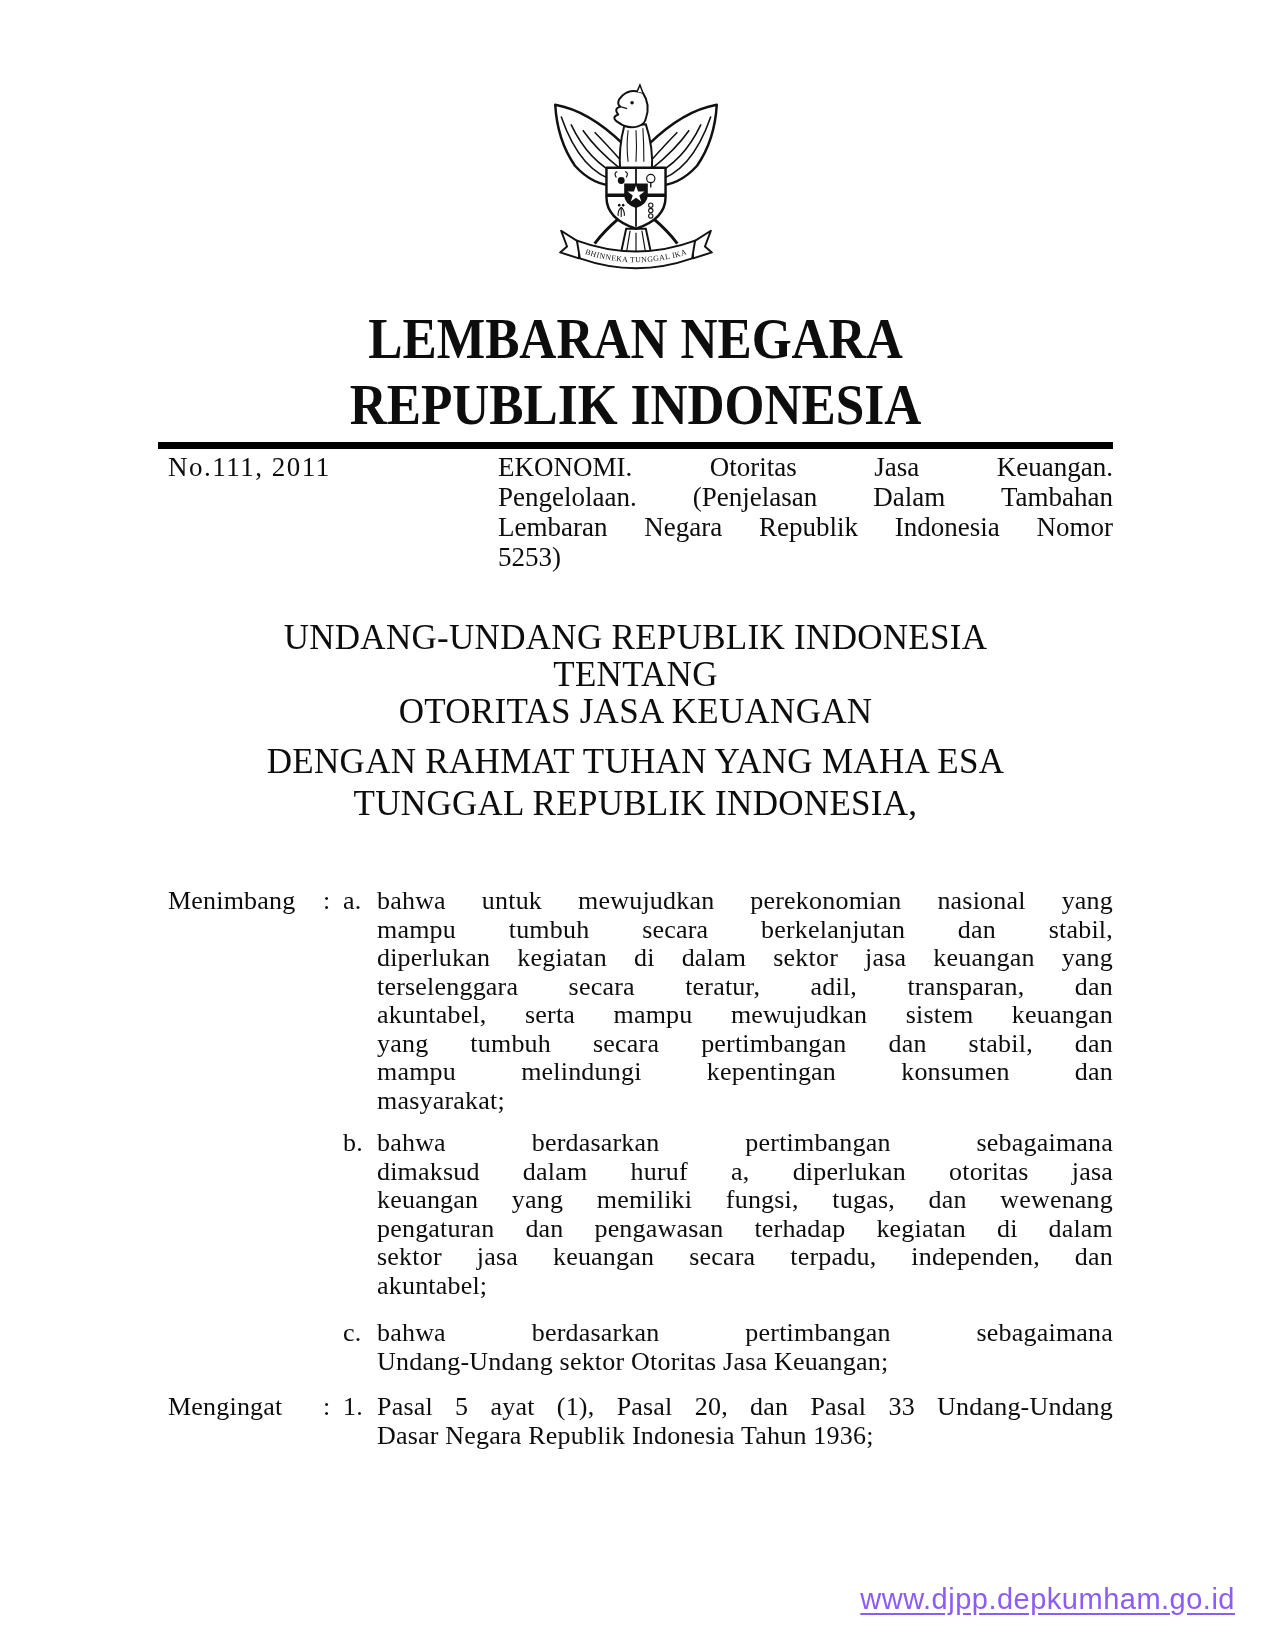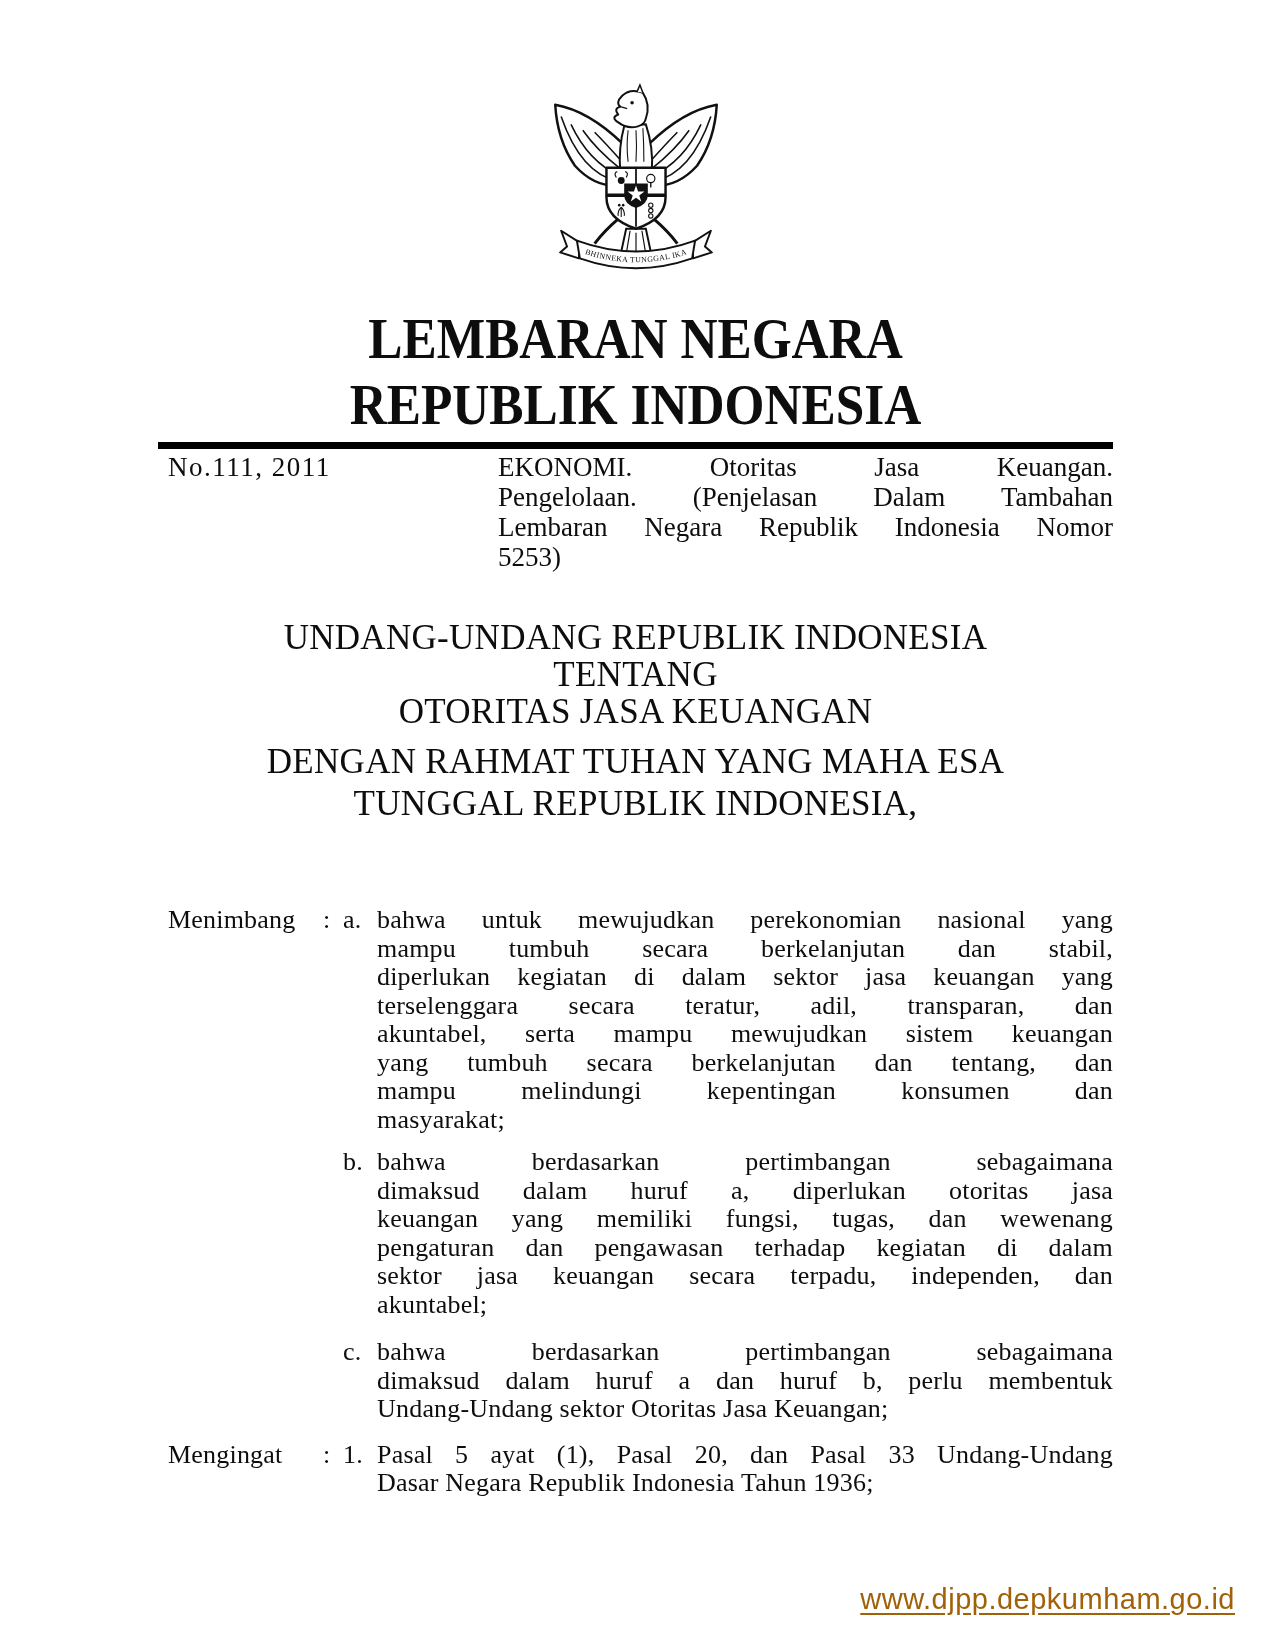--- a/index.html
+++ b/index.html
@@ -31,37 +31,37 @@
 
   
   .headings { margin-top:47px; }
   .headings div, .invocation div {
     font-size:35px; line-height:37px; text-align:center; letter-spacing:0.3px;
   }
   .invocation-1 { margin-top:13px; }
   .invocation-2 { margin-top:5px; }
 
   
-  .clauses { margin-top:84px; }
+  .clauses { margin-top:65px; }
   .clause-row {
     display:grid; grid-template-columns:155px 20px 34px 1fr;
     padding-left:10px; font-size:26px; line-height:28.5px; letter-spacing:0.2px;
   }
   .row-b { margin-top:14px; }
   .row-c { margin-top:19px; }
   .row-mengingat { margin-top:17px; }
 
   .doc-line { text-align:justify; text-align-last:justify; text-justify:inter-word; }
   .doc-line-last { text-align-last:left; }
 
   
   .footer-watermark {
     position:absolute; top:1583px; right:40px;
     font-family:"Liberation Sans", sans-serif; font-size:29px;
-    color:#a16207; text-decoration:underline; text-underline-offset:4px;
+    color:#8b5cf6; text-decoration:underline; text-underline-offset:4px;
     letter-spacing:0.5px;
   }
 </style>
 </head>
 <body>
 
 <div class="page">
   <div class="content">
 
     <div class="emblem">
@@ -153,21 +153,21 @@
       <div class="clause-row row-a">
         <div class="clause-label">Menimbang</div>
         <div class="clause-colon">:</div>
         <div class="clause-marker">a.</div>
         <div class="clause-text">
             <div class="doc-line">bahwa untuk mewujudkan perekonomian nasional yang</div>
             <div class="doc-line">mampu tumbuh secara berkelanjutan dan stabil,</div>
             <div class="doc-line">diperlukan kegiatan di dalam sektor jasa keuangan yang</div>
             <div class="doc-line">terselenggara secara teratur, adil, transparan, dan</div>
             <div class="doc-line">akuntabel, serta mampu mewujudkan sistem keuangan</div>
-            <div class="doc-line">yang tumbuh secara berkelanjutan dan tentang, dan</div>
+            <div class="doc-line">yang tumbuh secara pertimbangan dan stabil, dan</div>
             <div class="doc-line">mampu melindungi kepentingan konsumen dan</div>
             <div class="doc-line doc-line-last">masyarakat;</div>
           </div>
       </div>
 
       <div class="clause-row row-b">
         <div class="clause-label"></div>
         <div class="clause-colon"></div>
         <div class="clause-marker">b.</div>
         <div class="clause-text">
@@ -179,21 +179,20 @@
             <div class="doc-line doc-line-last">akuntabel;</div>
           </div>
       </div>
 
       <div class="clause-row row-c">
         <div class="clause-label"></div>
         <div class="clause-colon"></div>
         <div class="clause-marker">c.</div>
         <div class="clause-text">
             <div class="doc-line">bahwa berdasarkan pertimbangan sebagaimana</div>
-            <div class="doc-line">dimaksud dalam huruf a dan huruf b, perlu membentuk</div>
             <div class="doc-line doc-line-last">Undang-Undang sektor Otoritas Jasa Keuangan;</div>
           </div>
       </div>
 
       <div class="clause-row row-mengingat">
         <div class="clause-label">Mengingat</div>
         <div class="clause-colon">:</div>
         <div class="clause-marker">1.</div>
         <div class="clause-text">
             <div class="doc-line">Pasal 5 ayat (1), Pasal 20, dan Pasal 33 Undang-Undang</div>

